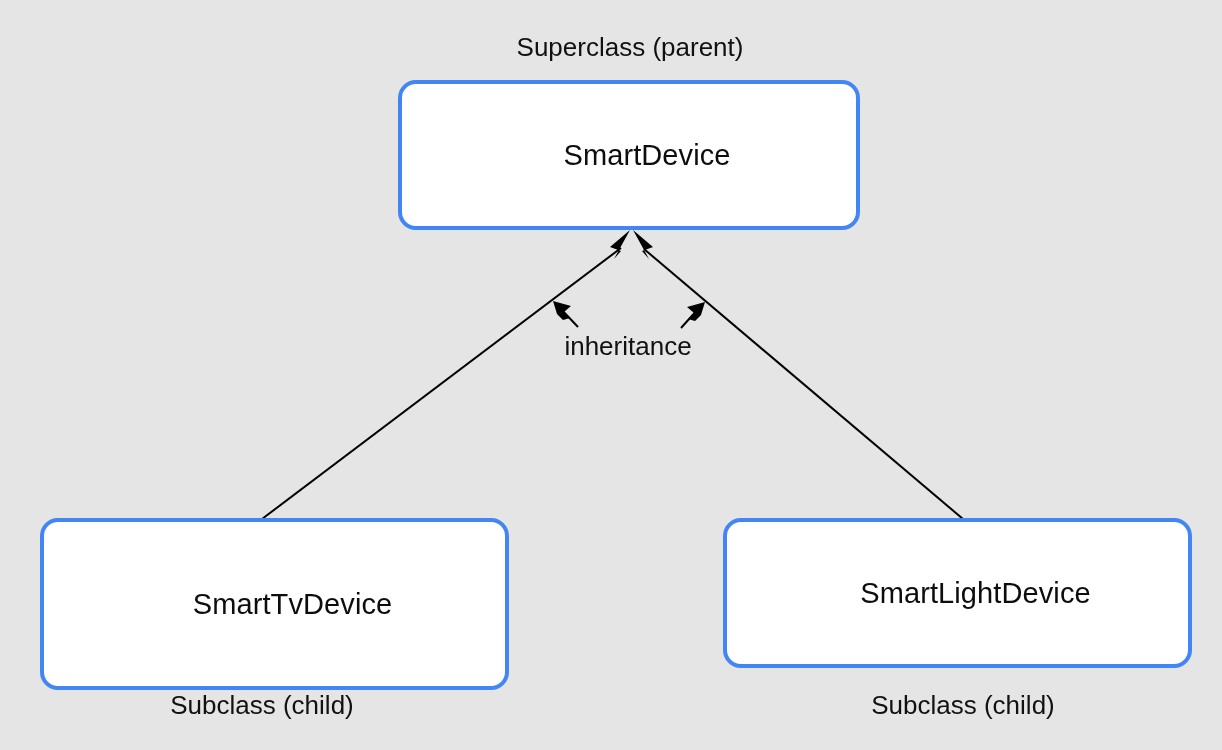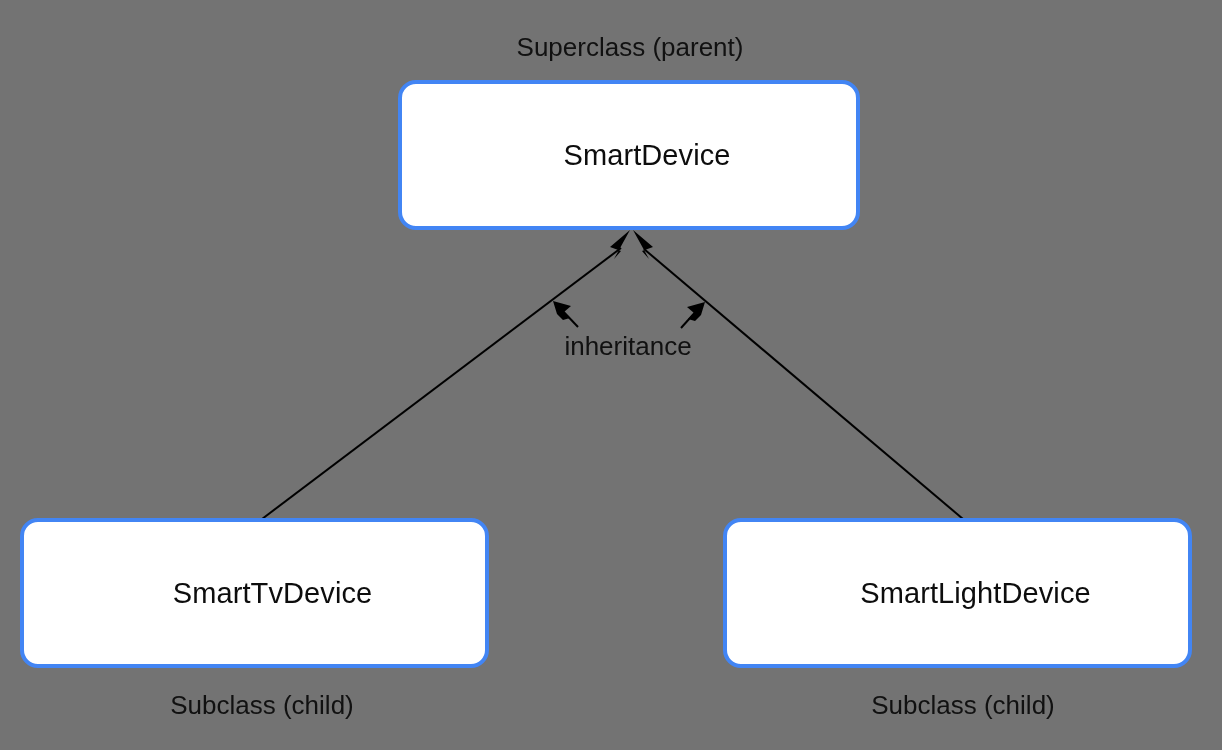--- a/index.html
+++ b/index.html
@@ -7,21 +7,21 @@
     padding: 0;
     background: #ffffff;
   }
   body {
     font-family: "Liberation Sans", sans-serif;
   }
   #canvas {
     position: relative;
     width: 1222px;
     height: 750px;
-    background: #737373;
+    background: #e5e5e5;
     overflow: hidden;
   }
   .class-box {
     position: absolute;
     box-sizing: border-box;
     background: #ffffff;
     border: 4px solid #4285f4;
     border-radius: 18px;
     display: flex;
     align-items: center;
@@ -56,21 +56,21 @@
     position: absolute;
     left: 0;
     top: 0;
     width: 1222px;
     height: 750px;
     pointer-events: none;
   }
 
   
   #box-superclass   { left: 398px; top: 80px;  width: 462px; height: 150px; }
-  #box-sub-left     { left: 20px;  top: 518px; width: 469px; height: 150px; }
+  #box-sub-left     { left: 40px;  top: 518px; width: 469px; height: 172px; }
   #box-sub-right    { left: 723px; top: 518px; width: 469px; height: 150px; text-align: center; }
 
   
   #label-superclass { left: 630px; top: 34px; }
   #label-sub-left   { left: 262px; top: 692px; }
   #label-sub-right  { left: 963px; top: 692px; }
   #label-inheritance{ left: 628px; top: 333px; }
 </style>
 </head>
 <body>

